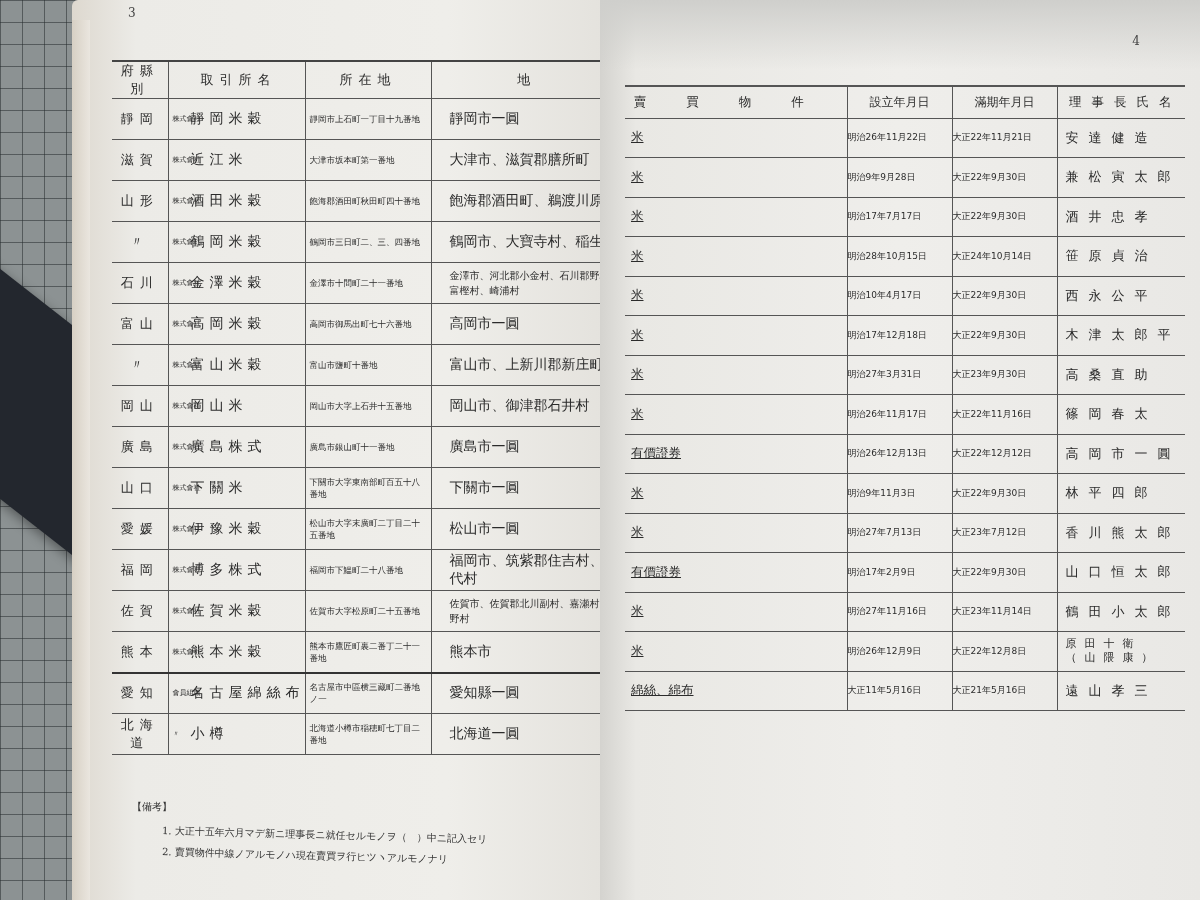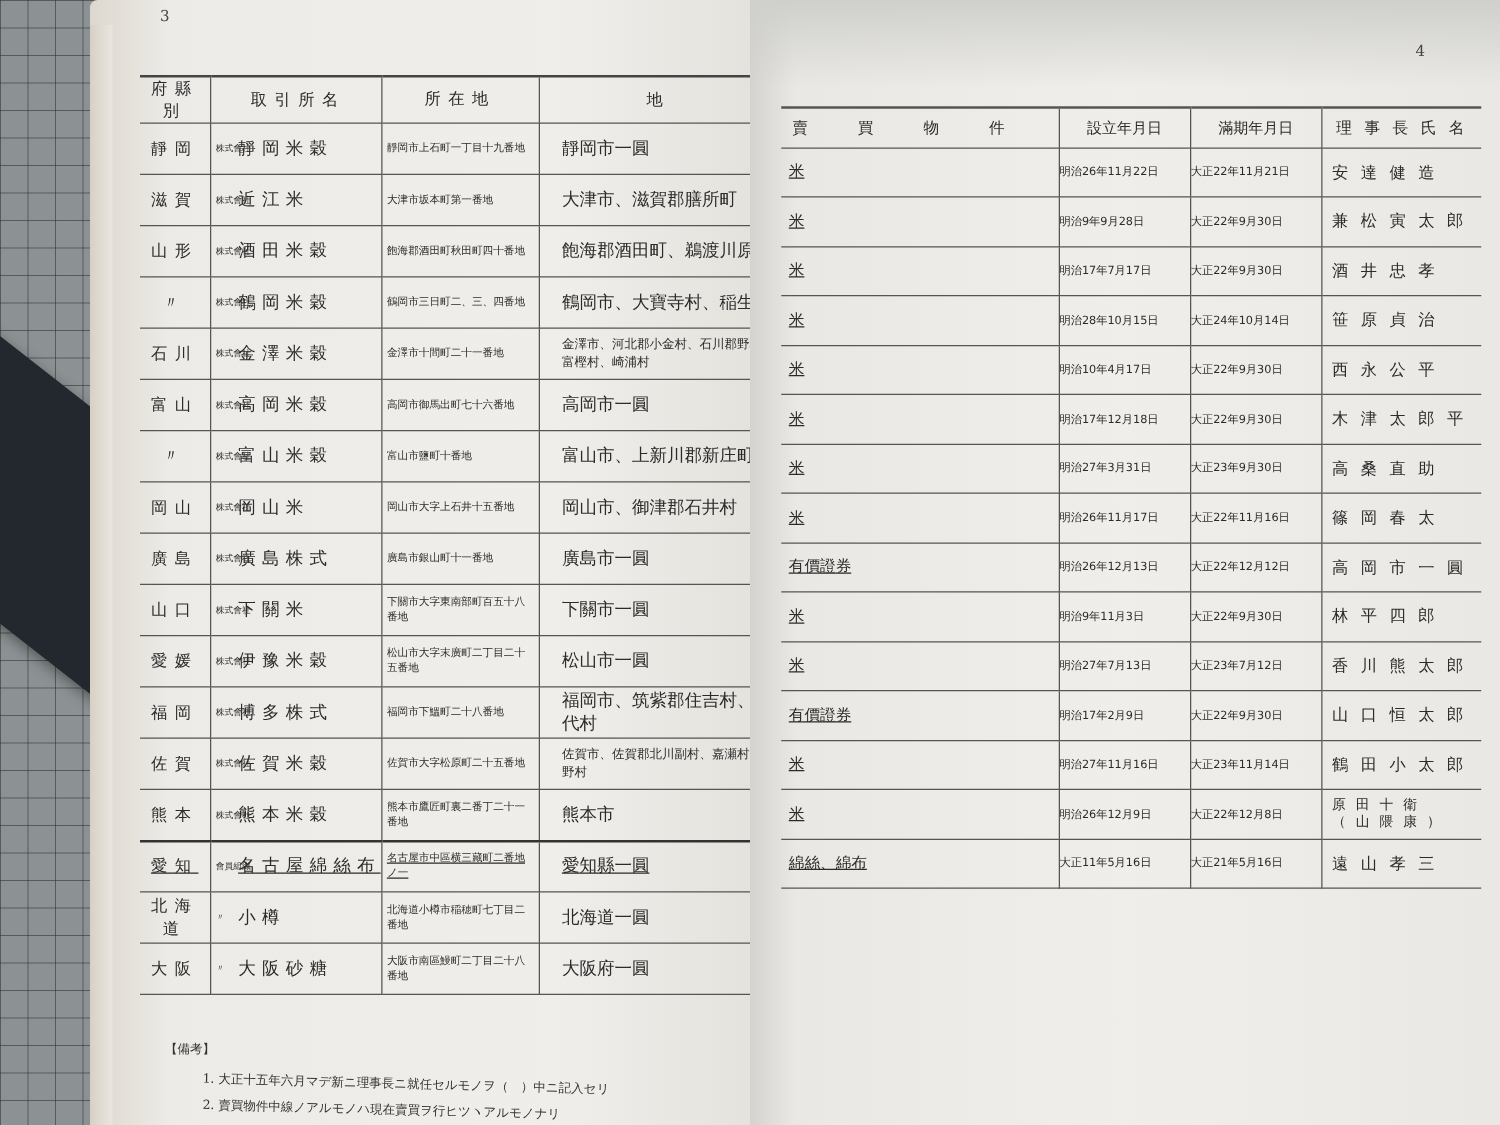--- a/index.html
+++ b/index.html
@@ -58,23 +58,23 @@
     .t-left { left: 40px; top: 60px; width: 510px; }
     .t-left th { height: 32px; font-size: 13px; letter-spacing: 6px; border-top: 2px solid #444; }
     .t-left td { height: 41px; }
     .c-pref { width: 56px; text-align: center; font-size: 13px; letter-spacing: 6px; border-right: 1px solid #555; }
     .c-name { width: 110px; border-right: 1px solid #555; font-size: 14px; padding-left: 4px; white-space: nowrap; }
     .c-name .corp { display: inline-block; font-size: 7px; line-height: 8px; width: 18px; vertical-align: middle; }
     .c-name .nm { letter-spacing: 5px; vertical-align: middle; }
     .c-addr { width: 126px; border-right: 1px solid #555; font-size: 8.5px; padding: 0 4px; line-height: 12px; }
     .c-area { font-size: 14px; padding-left: 18px; }
     .c-area.small { font-size: 10px; line-height: 15px; }
-    .thick-top td { border-top: 2px solid #333; text-decoration: underline; }
-
-    .notes { position: absolute; left: 60px; top: 832px; font-size: 10px; color: #333; }
+    .thick-top td { border-top: 2px solid #333; }
+
+    .notes { position: absolute; left: 60px; top: 800px; font-size: 10px; color: #333; }
     .notes .title { margin-bottom: 10px; }
     .notes .line { margin-left: 30px; margin-bottom: 7px; transform: rotate(1.5deg); transform-origin: left; }
 
     
     .t-right { left: 25px; top: 85px; width: 560px; }
     .t-right th { height: 32px; font-size: 12.5px; border-top: 2px solid #555; border-right: 1px solid #555; }
     .t-right th.goods { letter-spacing: 40px; }
     .t-right td { height: 39.5px; border-right: 1px solid #555; }
     .r-goods { width: 222px; font-size: 12.5px; padding-left: 6px; }
     .r-goods span { text-decoration: underline; }
@@ -190,26 +190,20 @@
           <td class="c-name"><span class="corp">會員組織</span><span class="nm">名古屋綿絲布</span></td>
           <td class="c-addr">名古屋市中區横三藏町二番地ノ一</td>
           <td class="c-area">愛知縣一圓</td>
         </tr>
         <tr>
           <td class="c-pref">北海道</td>
           <td class="c-name"><span class="corp">〃</span><span class="nm">小樽</span></td>
           <td class="c-addr">北海道小樽市稲穂町七丁目二番地</td>
           <td class="c-area">北海道一圓</td>
         </tr>
-        <tr>
-          <td class="c-pref">大阪</td>
-          <td class="c-name"><span class="corp">〃</span><span class="nm">大阪砂糖</span></td>
-          <td class="c-addr">大阪市南區鰻町二丁目二十八番地</td>
-          <td class="c-area">大阪府一圓</td>
-        </tr>
       </tbody>
   </table>
   <div class="notes">
     <div class="title">【備考】</div>
     <div class="line">1. 大正十五年六月マデ新ニ理事長ニ就任セルモノヲ（　）中ニ記入セリ</div>
     <div class="line">2. 賣買物件中線ノアルモノハ現在賣買ヲ行ヒツヽアルモノナリ</div>
   </div>
 </div>
 
 <div class="page page-right">

